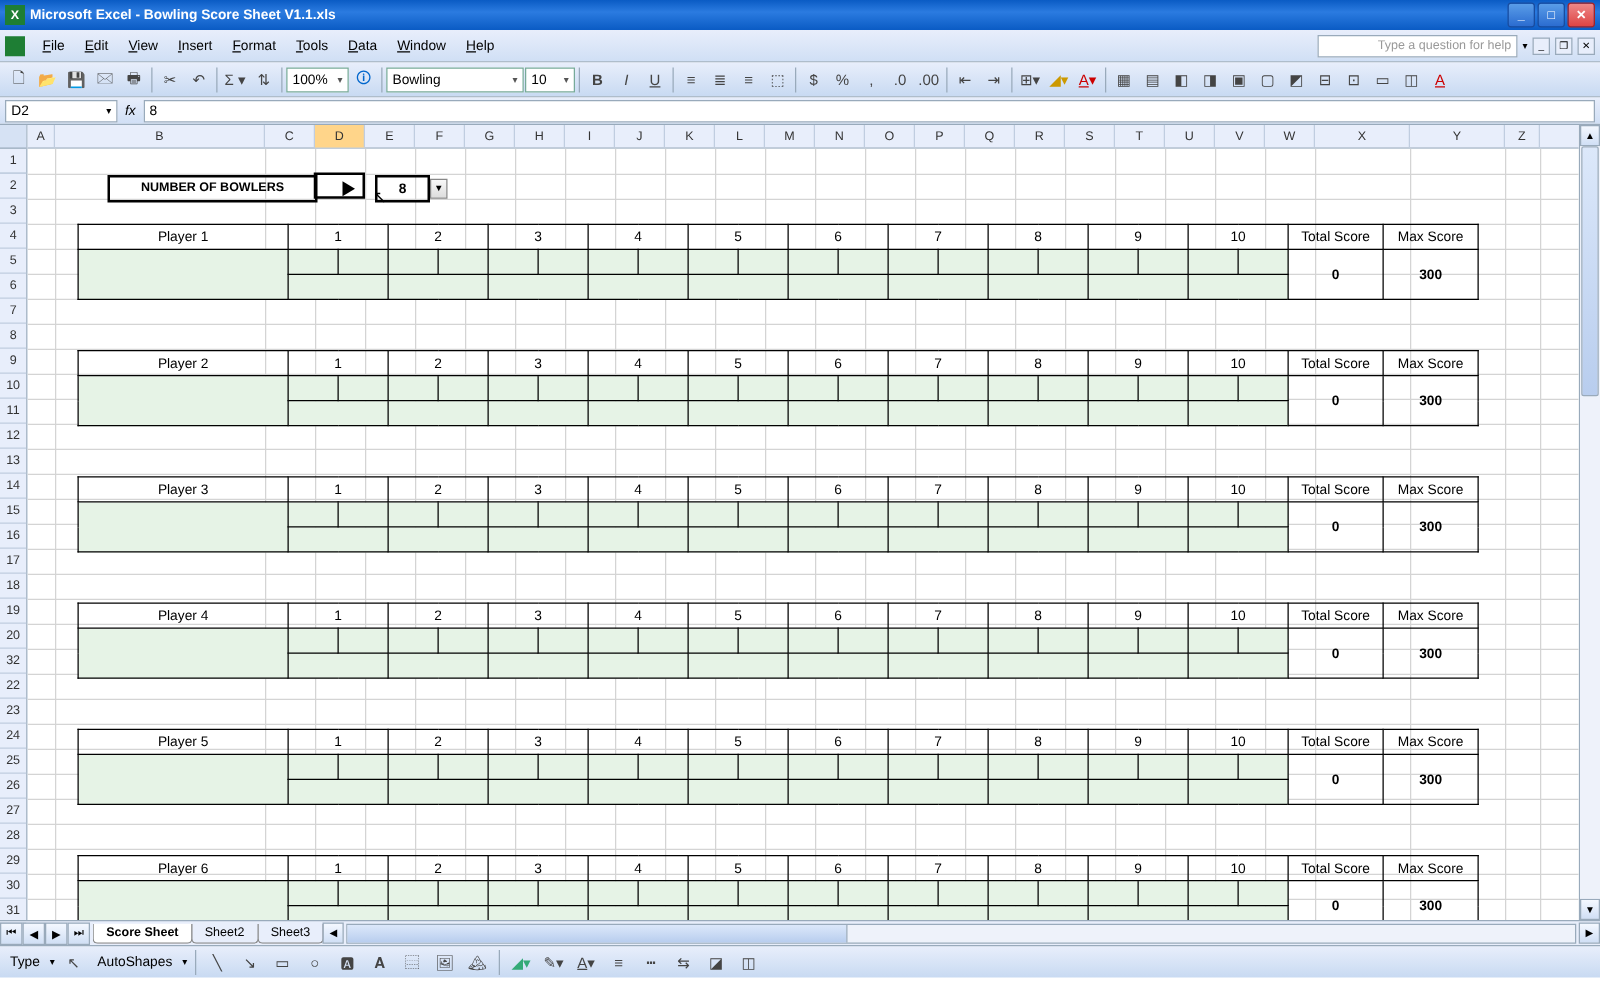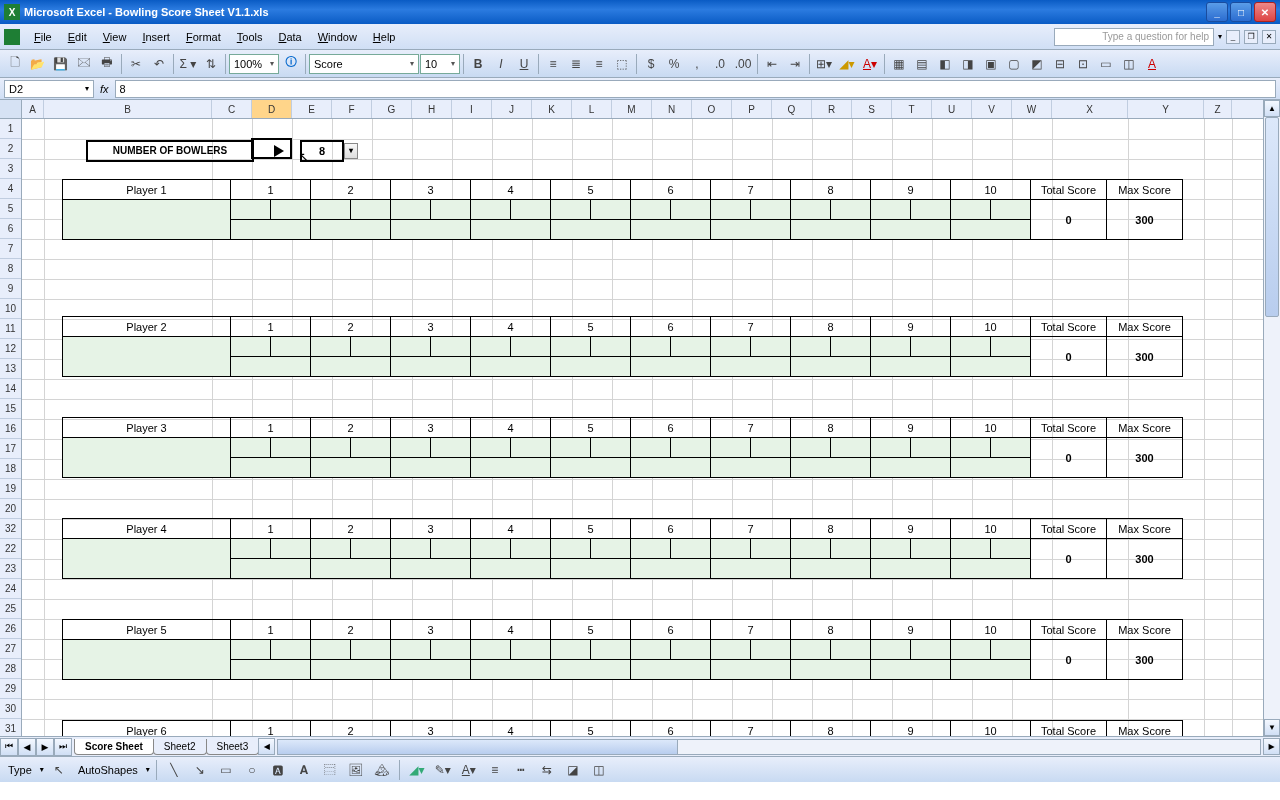--- a/index.html
+++ b/index.html
@@ -135,21 +135,21 @@
   <div class="tb">Σ ▾</div>
   <div class="tb">⇅</div>
   <div class="tb-sep"></div>
   <div class="tb-combo zoom">
       <span>100%</span>
       <span class="arrow">▾</span>
     </div>
   <div class="tb" style="color:#06c;">🛈</div>
   <div class="tb-sep"></div>
   <div class="tb-combo font">
-      <span>Score</span>
+      <span>Bowling</span>
       <span class="arrow">▾</span>
     </div>
   <div class="tb-combo size">
       <span>10</span>
       <span class="arrow">▾</span>
     </div>
   <div class="tb-sep"></div>
   <div class="tb bold">B</div>
   <div class="tb italic">I</div>
   <div class="tb underline">U</div>
@@ -384,21 +384,21 @@
                   <td class="frame-c" colspan="2"></td>
                   <td class="frame-c" colspan="2"></td>
                   <td class="frame-c" colspan="2"></td>
                   <td class="frame-c" colspan="2"></td>
                   <td class="frame-c" colspan="2"></td>
                 </tr>
               </tbody>
             </table>
           </div>
           <div style="height: 40px;"></div>
-          <div class="player-block" style="margin-left: 40px; margin-top: 36px;">
+          <div class="player-block" style="margin-left: 40px;">
             <table class="player-table">
               <tbody>
                 <tr>
                   <td class="pname">Player 2</td>
                   <td class="frame-h" colspan="2">1</td>
                   <td class="frame-h" colspan="2">2</td>
                   <td class="frame-h" colspan="2">3</td>
                   <td class="frame-h" colspan="2">4</td>
                   <td class="frame-h" colspan="2">5</td>
                   <td class="frame-h" colspan="2">6</td>

